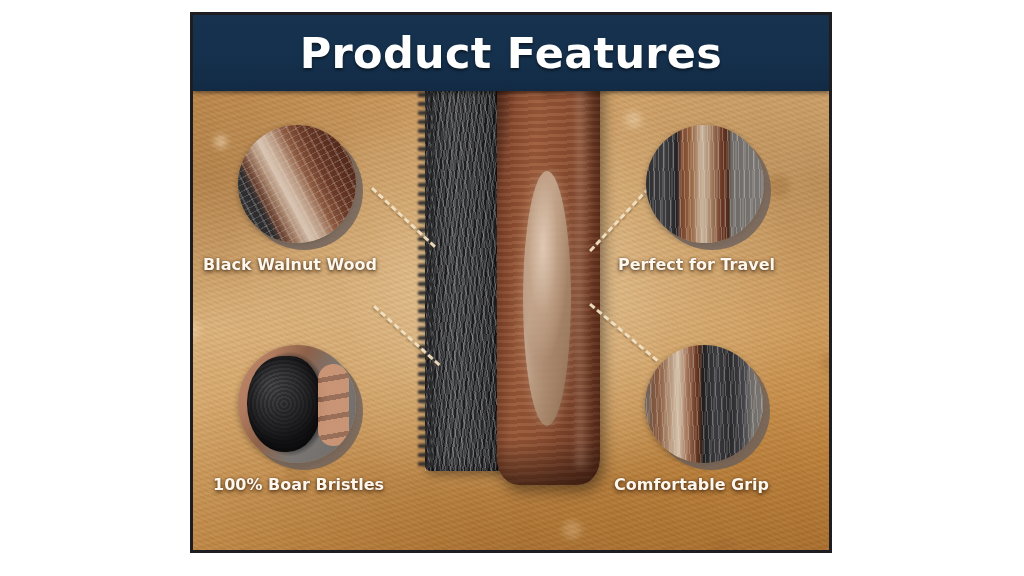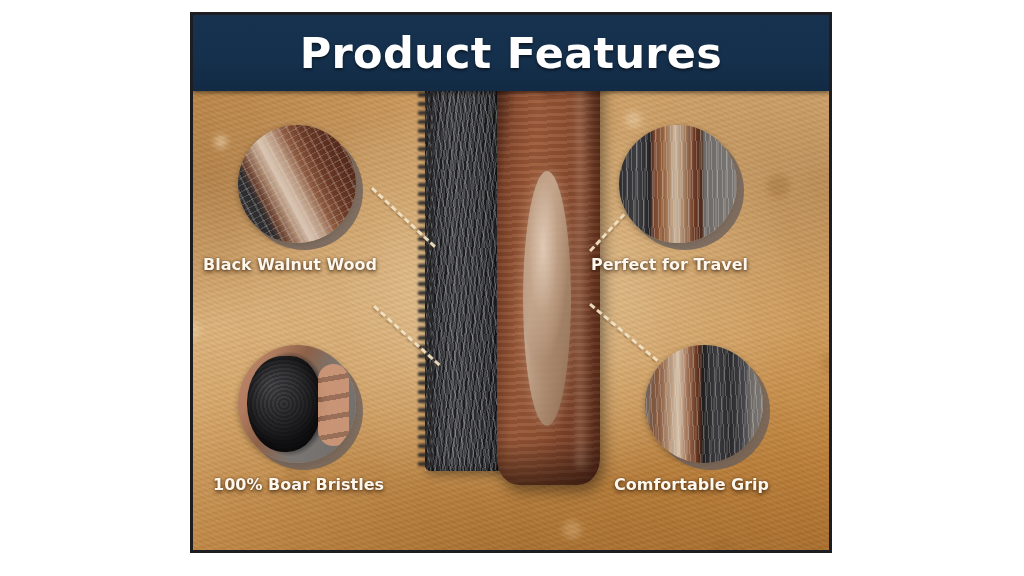--- a/index.html
+++ b/index.html
@@ -282,21 +282,21 @@
       <div class="dash" style="transform:rotate(40deg);width:88px;"></div>
     </div>
 
     <div class="callout" style="left:45px;top:110px;">
       <div class="circle">
         <div class="art-wood-grain"></div>
       </div>
       <div class="circle-label lbl-center" style="width:118px;margin-left:-35px;">Black Walnut Wood</div>
     </div>
 
-    <div class="callout" style="left:426px;top:110px;">
+    <div class="callout" style="left:453px;top:110px;">
       <div class="circle">
         <div class="art-travel"></div>
       </div>
       <div class="circle-label lbl-center" style="width:118px;margin-left:-28px;">Perfect for Travel</div>
     </div>
 
     <div class="callout" style="left:45px;top:330px;">
       <div class="circle">
         <div class="art-hand-brush"></div>
       </div>

